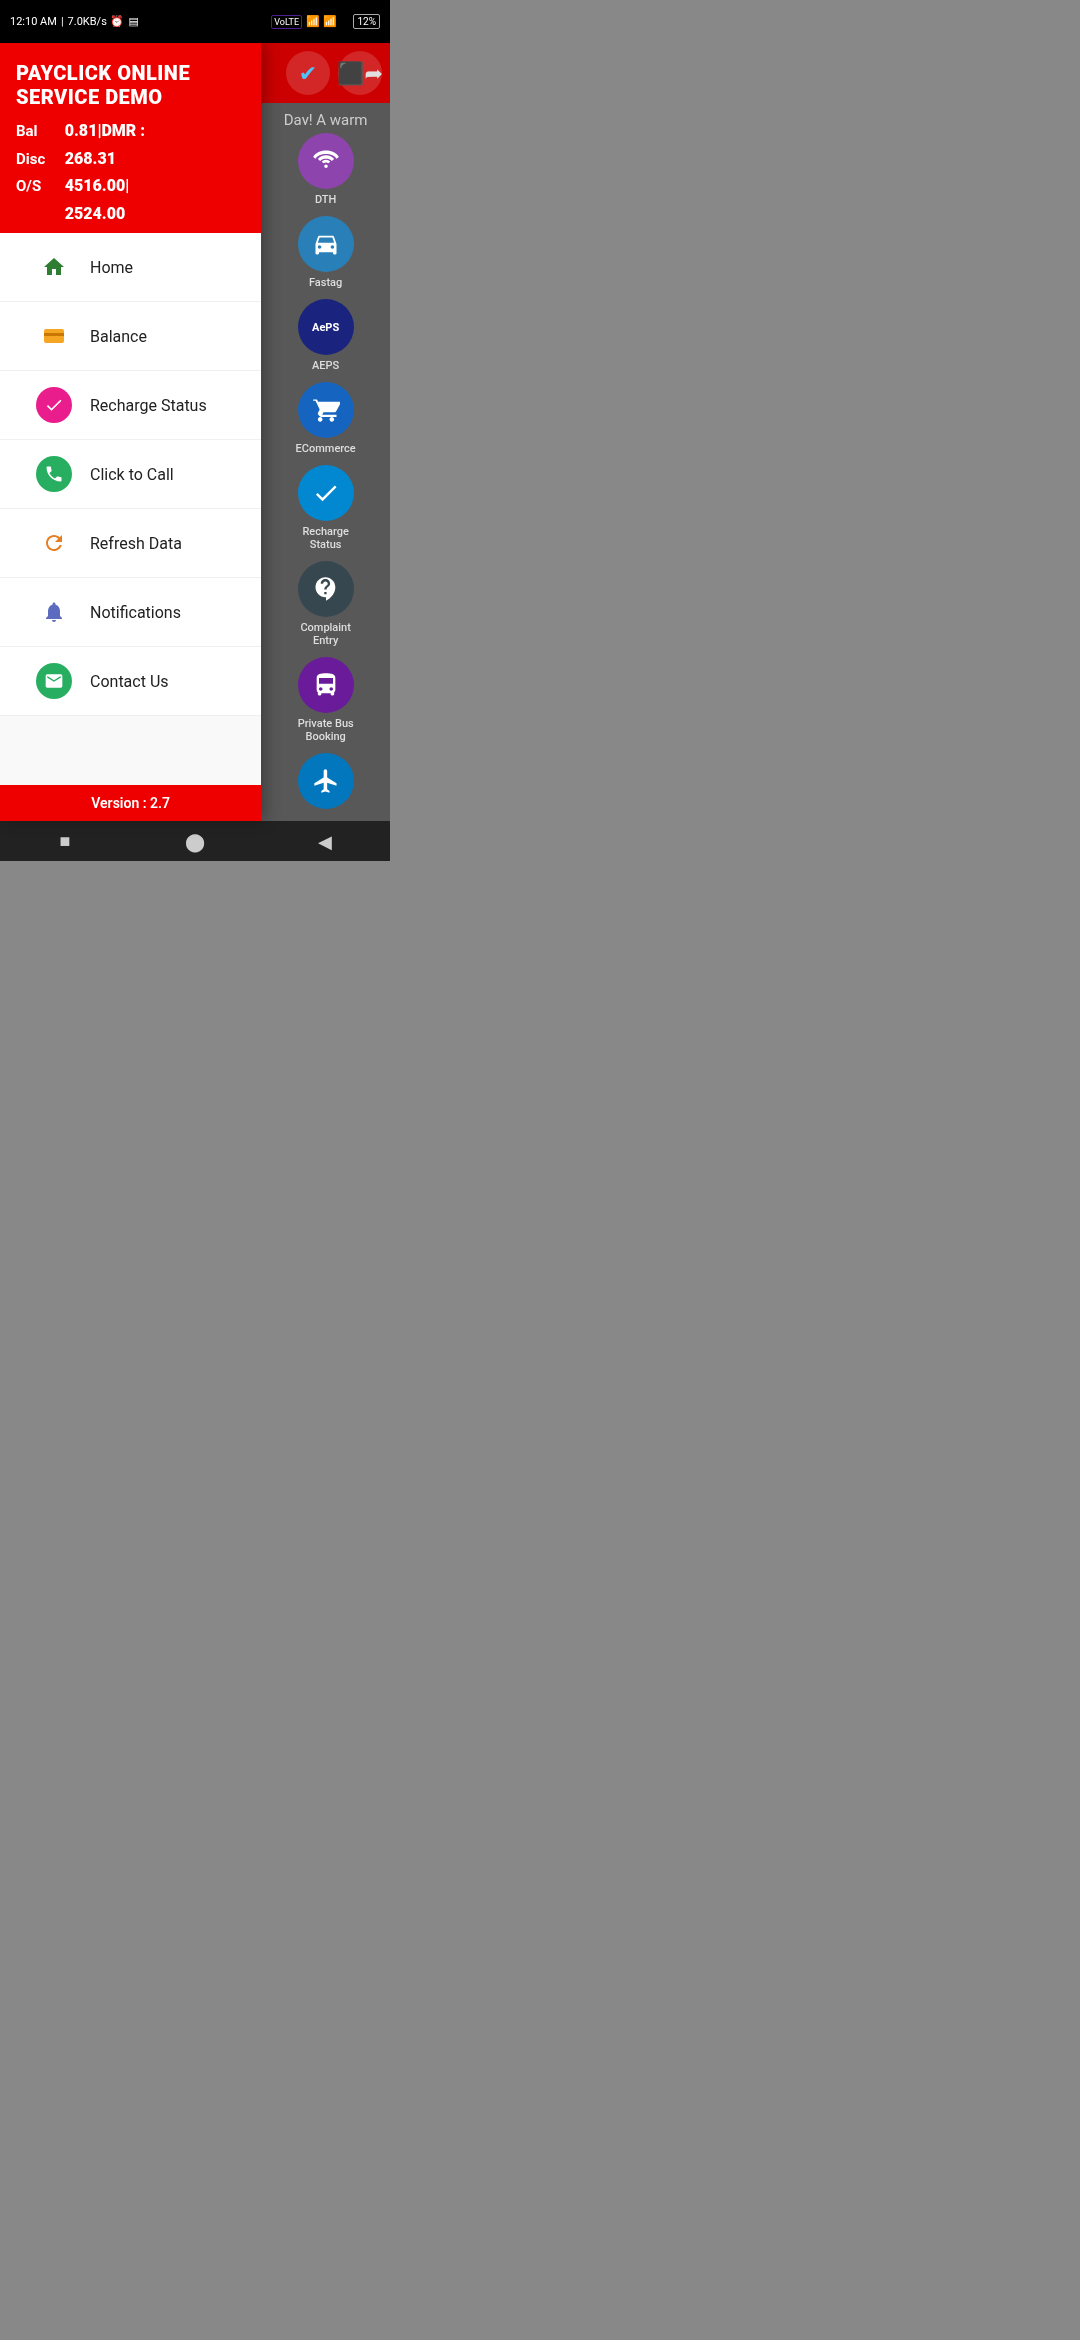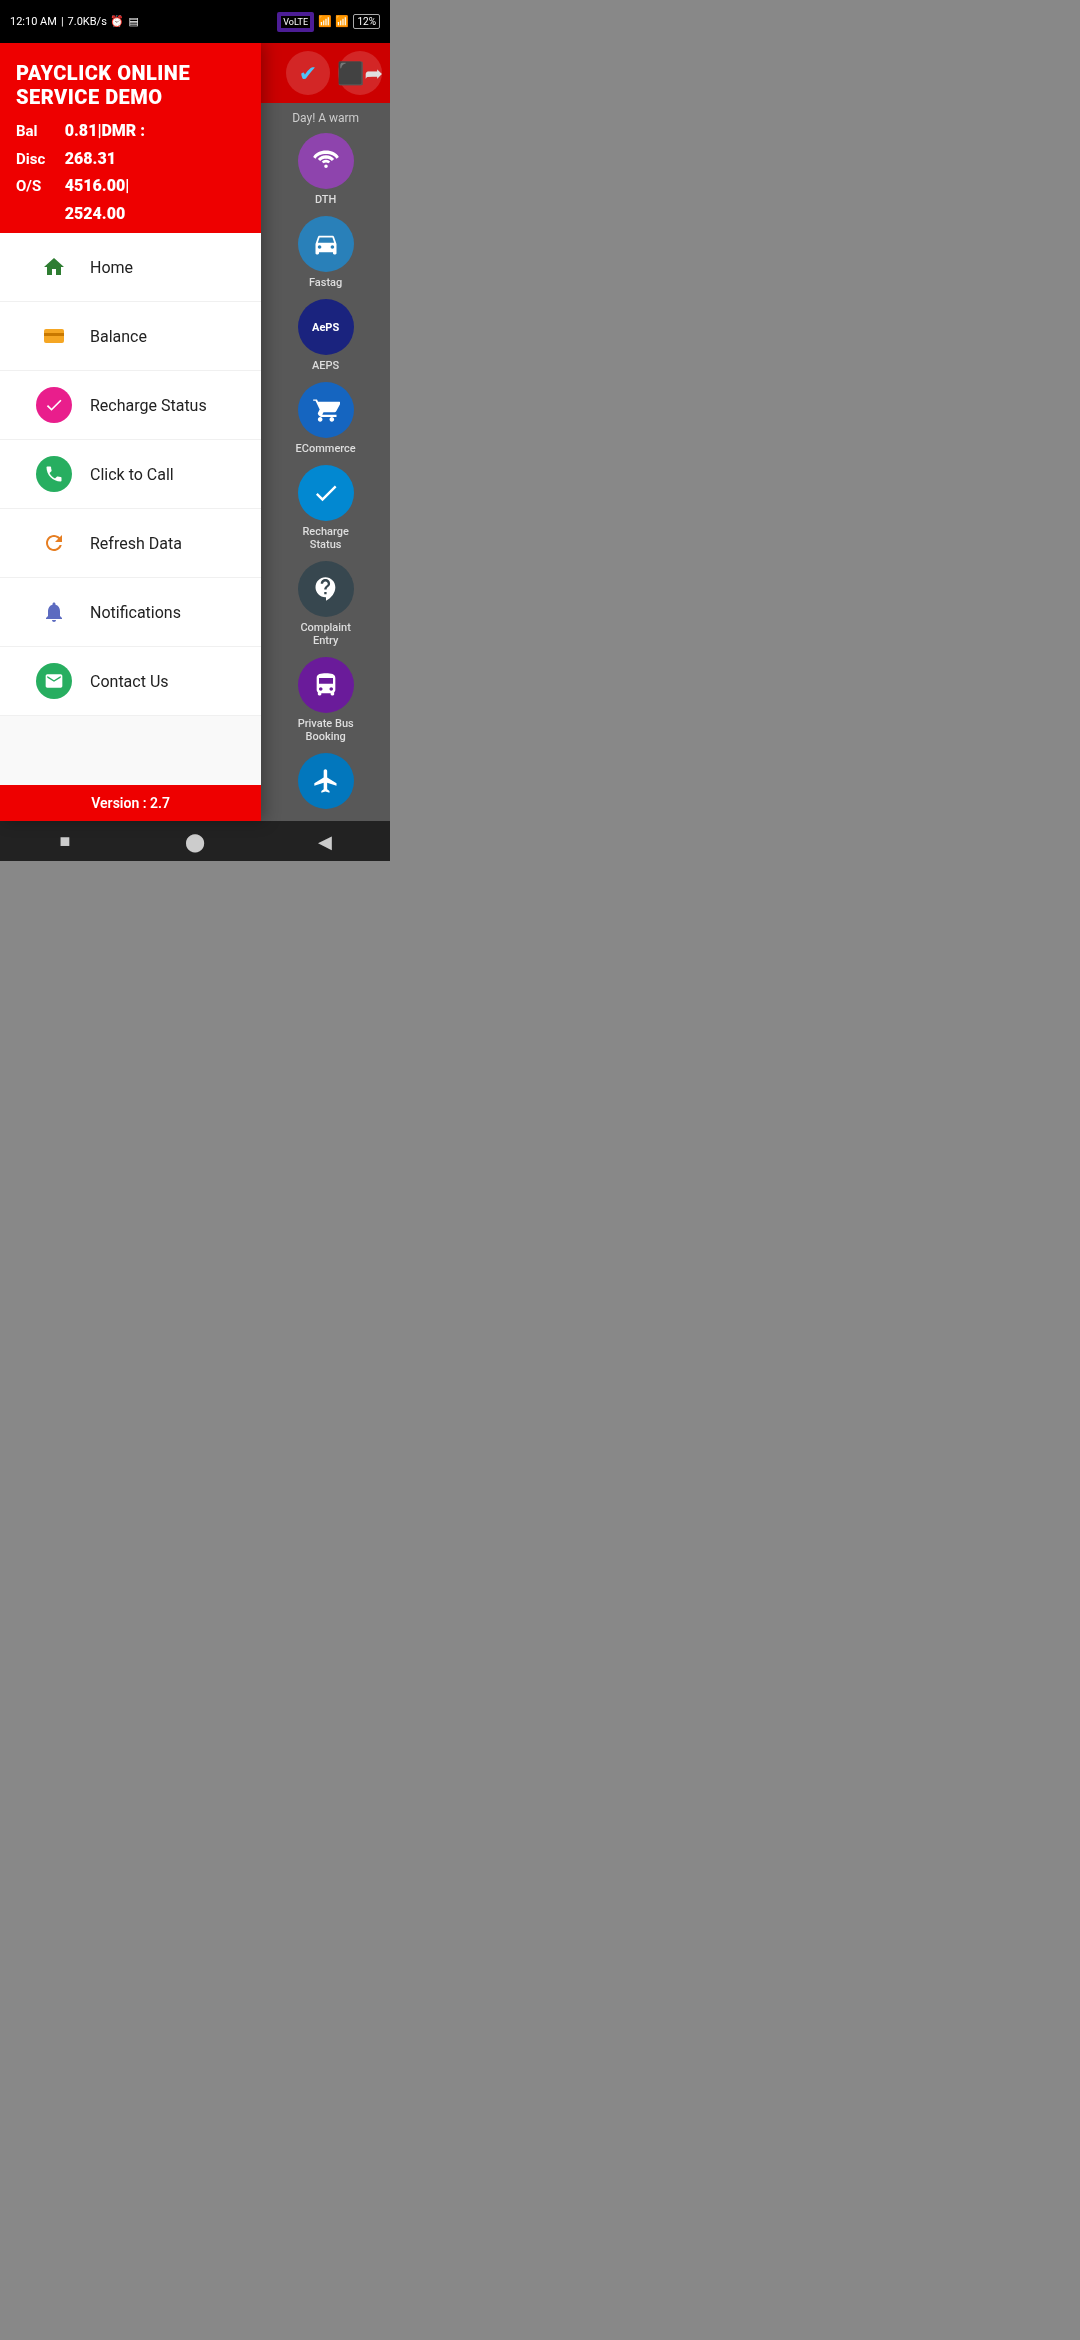--- a/index.html
+++ b/index.html
@@ -149,21 +149,21 @@
       display: flex;
       align-items: center;
       justify-content: center;
       font-size: 22px;
       color: #fff;
       background: rgba(255,255,255,0.15);
     }
 
     .right-greeting {
       color: #ccc;
-      font-size: 12px;
+      font-size: 15px;
       padding: 8px 6px;
       width: 100%;
       text-align: center;
       white-space: nowrap;
       overflow: hidden;
     }
 
     .grid-items {
       display: flex;
       flex-direction: column;
@@ -223,24 +223,24 @@
 
 <div class="status-bar">
   <div class="status-left">
     <span>12:10 AM</span>
     <span> | </span>
     <span>7.0KB/s</span>
     <span>⏰</span>
     <span>▤</span>
   </div>
   <div class="status-right">
-    <span style="font-size:9px;border:4px solid #4c1d95;padding:1px 2px;border-radius:2px;">VoLTE</span>
+    <span style="font-size:9px;border:1px solid #4c1d95;padding:1px 2px;border-radius:2px;">VoLTE</span>
     <span>📶</span>
     <span>📶</span>
-    <span style="font-size:10px;border:1px solid #aaa;padding:1px 3px;border-radius:2px;">
+    <span style="font-size:10px;border:1px solid #aaa;padding:1px 3px;border-radius:2px;margin-left:12px;">
       <span>12</span>%
     </span>
   </div>
 </div>
 
 <div class="screen">
 
   <div class="sidebar">
 
     <div class="sidebar-header">

